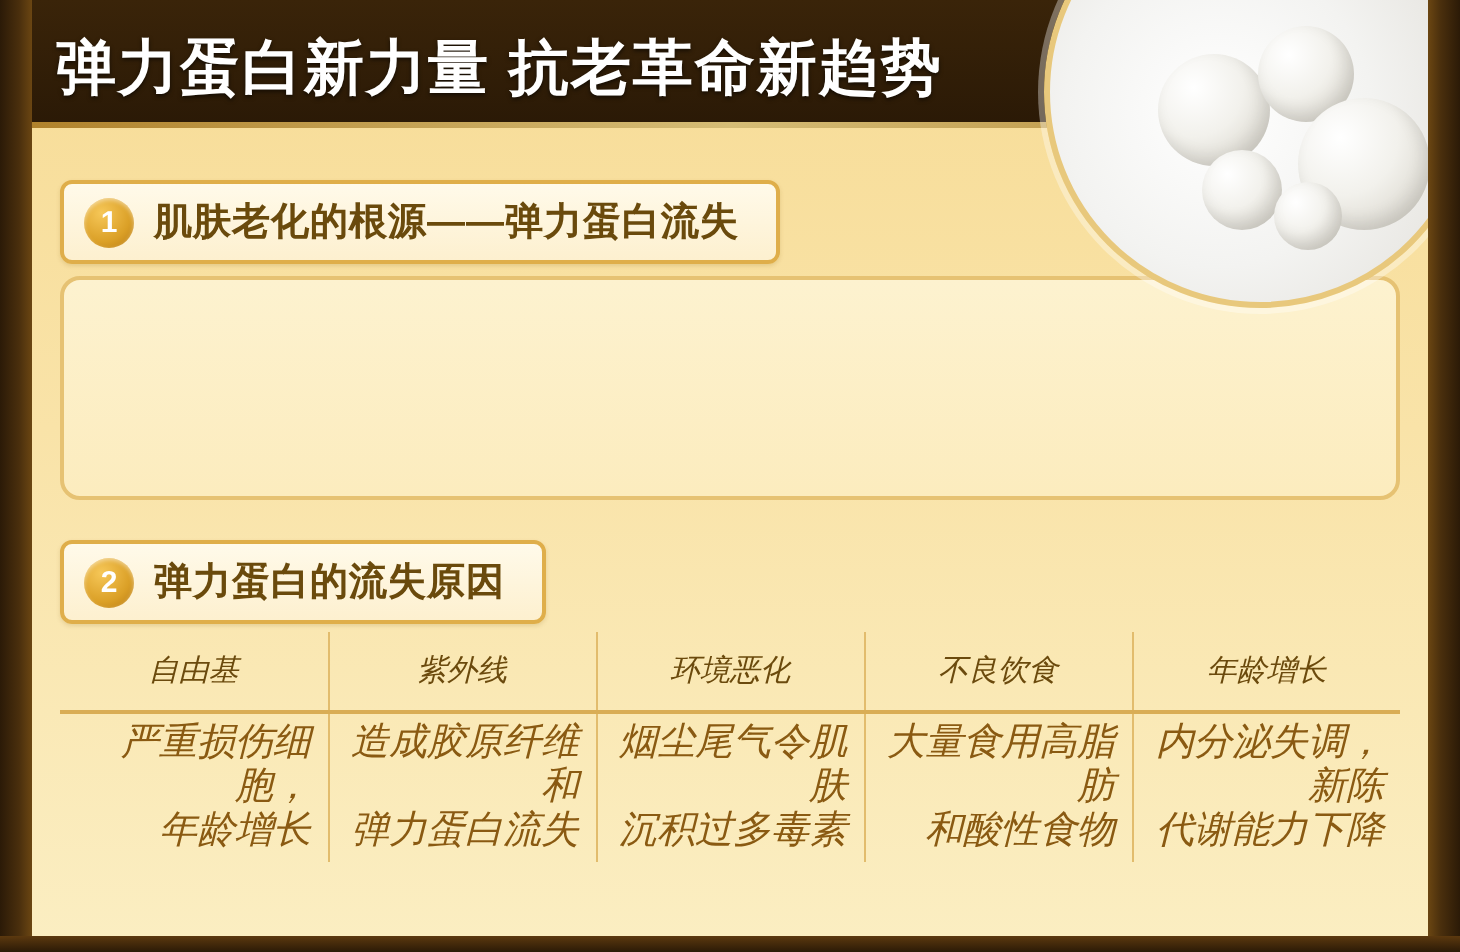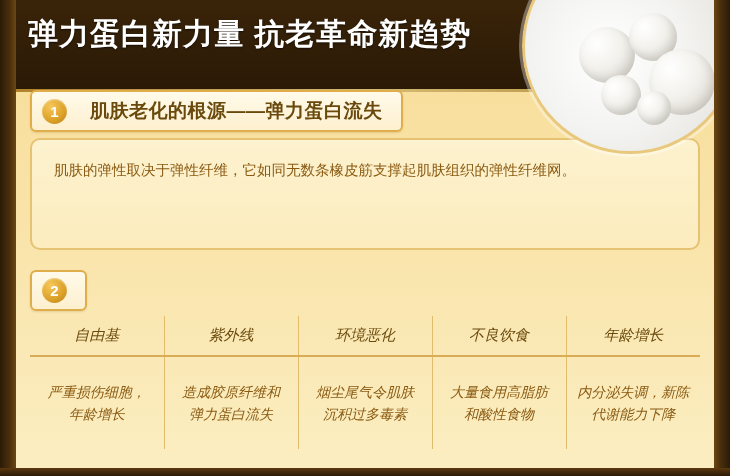--- a/index.html
+++ b/index.html
@@ -42,21 +42,21 @@
     background: linear-gradient(0deg, #2b1a07 0%, #5c390f 100%);
     z-index: 12;
   }
 
   
   .header-band {
     position: absolute;
     left: 0;
     top: 0;
     width: 730px;
-    height: 92px;
+    height: 64px;
     background: linear-gradient(180deg, #3a2409 0%, #2a1906 100%);
     z-index: 5;
     overflow: hidden;
   }
   .header-band:after {
     content: "";
     position: absolute;
     left: 0; right: 0; bottom: 0;
     height: 3px;
     background: linear-gradient(90deg, #c6922f, #f3d98a, #c6922f);
@@ -134,21 +134,20 @@
     align-items: center;
     justify-content: center;
     box-shadow: inset 0 1px 2px rgba(255,255,255,0.5);
   }
   .sec-text {
     font-size: 19px;
     font-weight: bold;
     color: #6a4a0c;
     letter-spacing: 0.5px;
     white-space: nowrap;
-    margin-left: 13px;
   }
   .head1-pos { position: absolute; left: 14px; top: 18px; }
   .head2-pos { position: absolute; left: 14px; top: 198px; }
 
   
   .body-card {
     position: absolute;
     left: 14px;
     right: 14px;
     top: 66px;
@@ -182,24 +181,24 @@
   }
   table.facts th {
     font-size: 15px;
     font-weight: normal;
     color: #6b4a0d;
     padding: 10px 4px;
     border-bottom: 2px solid #d9ad55;
     text-align: center;
   }
   table.facts td {
-    font-size: 14px;
+    font-size: 19px;
     color: #8a5a12;
-    padding: 24px 8px;
-    text-align: center;
+    padding: 4px 8px;
+    text-align: right;
     vertical-align: top;
     line-height: 22px;
     border-right: 1px solid #e2bc6d;
   }
   table.facts td:last-child { border-right: none; }
   table.facts th { border-right: 1px solid #e2bc6d; }
   table.facts th:last-child { border-right: none; }
   .cell-lines span { display: block; }
 </style>
 </head>
@@ -226,26 +225,26 @@
   <div class="content">
 
     <div class="sec-wrap head1-pos">
       <div class="section-head">
         <div class="sec-num">1</div>
         <div class="sec-text">肌肤老化的根源——弹力蛋白流失</div>
       </div>
     </div>
 
     <div class="body-card">
-      <div class="body-line">肌肤的弹性取决于弹性纤维，它如同无数条橡皮筋支撑起肌肤组织的弹性纤维网。</div>
     </div>
 
     <div class="sec-wrap head2-pos">
       <div class="section-head">
         <div class="sec-num">2</div>
+        <div class="sec-text">弹力蛋白的流失原因</div>
       </div>
     </div>
 
     <div class="table-wrap">
       <table class="facts">
         <thead>
           <tr>
             <th>自由基</th>
             <th>紫外线</th>
             <th>环境恶化</th>

